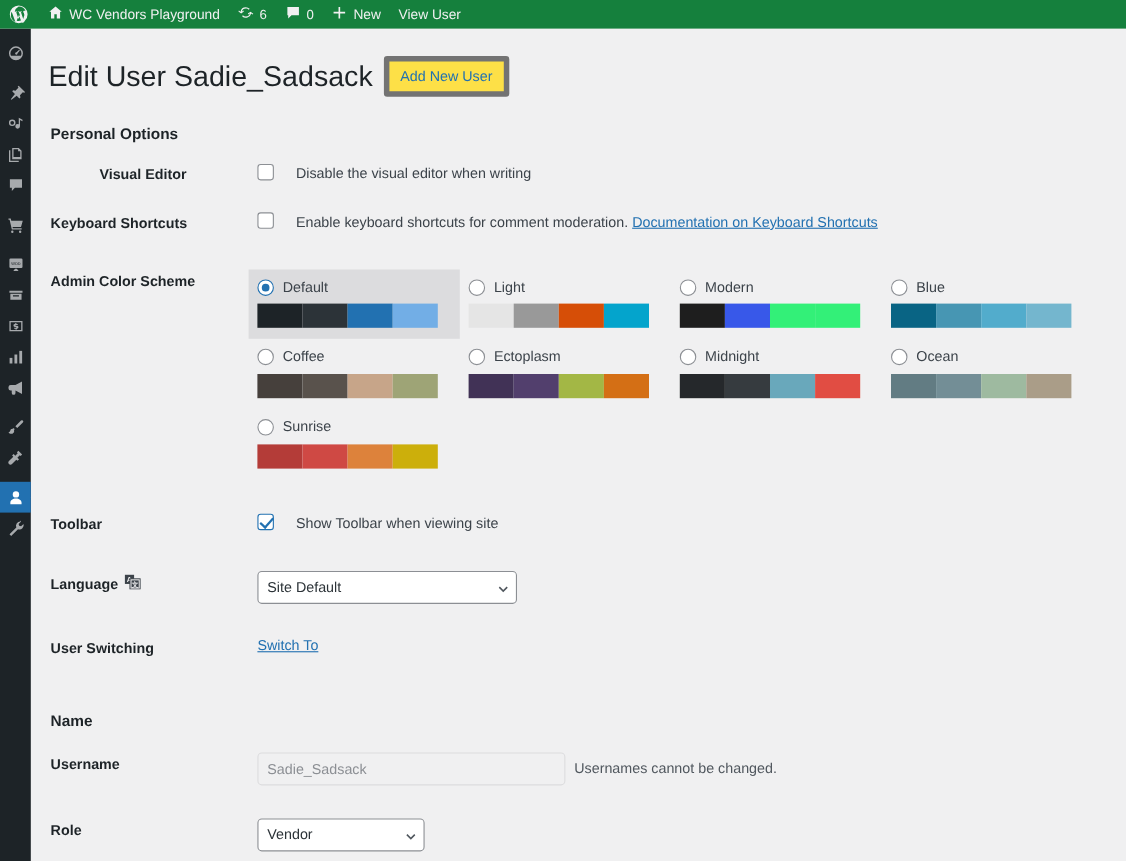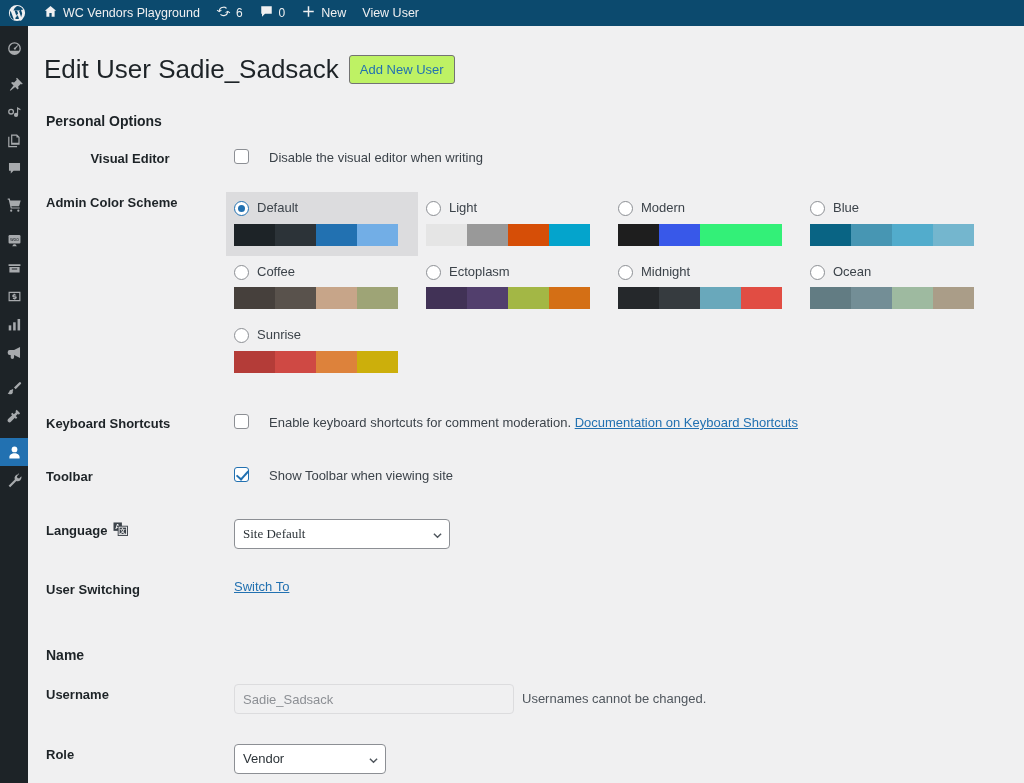--- a/index.html
+++ b/index.html
@@ -11,21 +11,21 @@
     font-family: "Liberation Sans", sans-serif;
     font-size: 13px;
     color: #3c434a;
     -webkit-font-smoothing: antialiased;
   }
 
   
   #adminbar {
     position: absolute; top: 0; left: 0;
     width: 1024px; height: 26px;
-    background: #0c4a6e;
+    background: #15803d;
     color: #f0f0f1;
     display: flex; align-items: flex-start;
     font-size: 12.5px;
     z-index: 50;
   }
   .ab-item {
     display: flex; align-items: center; gap: 5px;
     height: 26px; padding: 0 8px;
     color: #f0f0f1; white-space: nowrap;
   }
@@ -79,22 +79,22 @@
     font-size: 26px; font-weight: 400;
     line-height: 1.3;
     margin: 0; padding: 9px 0 4px 0;
     color: #1d2327;
   }
   .page-title-action {
     display: inline-block;
     font-size: 13px; line-height: 2.1;
     padding: 0 10px;
     color: #2271b1;
-    background: #bef264;
-    border: 1px solid #737373;
+    background: #fde047;
+    border: 5px solid #737373;
     border-radius: 3px;
     text-decoration: none;
     margin-top: 4px;
     white-space: nowrap;
   }
 
   h2.section-head {
     font-size: 14px;
     font-weight: 700;
     color: #1d2327;
@@ -212,21 +212,21 @@
     height: 30px;
     border: 1px solid #8c8f94;
     border-radius: 4px;
     background: #fff;
     color: #2c3338;
     font-size: 13px;
     line-height: 28px;
     padding: 0 26px 0 8px;
     min-width: 100px;
   }
-  .select.lang { width: 216px; font-family: Liberation Serif, serif; }
+  .select.lang { width: 236px; }
   .select.role { width: 152px; }
   .select .chev {
     position: absolute; right: 7px; top: 11px;
     width: 9px; height: 9px;
   }
   .desc-inline {
     display: inline-block;
     margin-left: 8px;
     font-size: 13px;
     color: #50575e;
@@ -396,145 +396,145 @@
           <th>Visual Editor</th>
           <td>
             <label class="cb-label">
               <span class="checkbox"></span>
               <span>Disable the visual editor when writing</span>
             </label>
           </td>
         </tr>
 
         <tr>
-          <th>Admin Color Scheme</th>
-          <td>
-            <div class="color-options" id="color-options">
-                <div class="color-option selected">
-                  <div class="opt-head">
-                    <span class="radio checked"></span>
-                    <span class="opt-name">Default</span>
-                  </div>
-                  <div class="palette">
-                    <span style="background: rgb(29, 35, 39);"></span>
-                    <span style="background: rgb(44, 51, 56);"></span>
-                    <span style="background: rgb(34, 113, 177);"></span>
-                    <span style="background: rgb(114, 174, 230);"></span>
-                  </div>
-                </div>
-                <div class="color-option">
-                  <div class="opt-head">
-                    <span class="radio"></span>
-                    <span class="opt-name">Light</span>
-                  </div>
-                  <div class="palette">
-                    <span style="background: rgb(229, 229, 229);"></span>
-                    <span style="background: rgb(153, 153, 153);"></span>
-                    <span style="background: rgb(214, 78, 7);"></span>
-                    <span style="background: rgb(4, 164, 204);"></span>
-                  </div>
-                </div>
-                <div class="color-option">
-                  <div class="opt-head">
-                    <span class="radio"></span>
-                    <span class="opt-name">Modern</span>
-                  </div>
-                  <div class="palette">
-                    <span style="background: rgb(30, 30, 30);"></span>
-                    <span style="background: rgb(56, 88, 233);"></span>
-                    <span style="background: rgb(51, 240, 120);"></span>
-                    <span style="background: rgb(51, 240, 120);"></span>
-                  </div>
-                </div>
-                <div class="color-option">
-                  <div class="opt-head">
-                    <span class="radio"></span>
-                    <span class="opt-name">Blue</span>
-                  </div>
-                  <div class="palette">
-                    <span style="background: rgb(9, 100, 132);"></span>
-                    <span style="background: rgb(71, 150, 179);"></span>
-                    <span style="background: rgb(82, 172, 204);"></span>
-                    <span style="background: rgb(116, 182, 206);"></span>
-                  </div>
-                </div>
-                <div class="color-option">
-                  <div class="opt-head">
-                    <span class="radio"></span>
-                    <span class="opt-name">Coffee</span>
-                  </div>
-                  <div class="palette">
-                    <span style="background: rgb(70, 64, 60);"></span>
-                    <span style="background: rgb(89, 82, 76);"></span>
-                    <span style="background: rgb(199, 165, 137);"></span>
-                    <span style="background: rgb(158, 164, 118);"></span>
-                  </div>
-                </div>
-                <div class="color-option">
-                  <div class="opt-head">
-                    <span class="radio"></span>
-                    <span class="opt-name">Ectoplasm</span>
-                  </div>
-                  <div class="palette">
-                    <span style="background: rgb(65, 50, 86);"></span>
-                    <span style="background: rgb(82, 63, 109);"></span>
-                    <span style="background: rgb(163, 183, 69);"></span>
-                    <span style="background: rgb(212, 111, 21);"></span>
-                  </div>
-                </div>
-                <div class="color-option">
-                  <div class="opt-head">
-                    <span class="radio"></span>
-                    <span class="opt-name">Midnight</span>
-                  </div>
-                  <div class="palette">
-                    <span style="background: rgb(37, 40, 43);"></span>
-                    <span style="background: rgb(54, 59, 63);"></span>
-                    <span style="background: rgb(105, 168, 187);"></span>
-                    <span style="background: rgb(225, 77, 67);"></span>
-                  </div>
-                </div>
-                <div class="color-option">
-                  <div class="opt-head">
-                    <span class="radio"></span>
-                    <span class="opt-name">Ocean</span>
-                  </div>
-                  <div class="palette">
-                    <span style="background: rgb(98, 124, 131);"></span>
-                    <span style="background: rgb(115, 142, 150);"></span>
-                    <span style="background: rgb(158, 186, 160);"></span>
-                    <span style="background: rgb(170, 157, 136);"></span>
-                  </div>
-                </div>
-                <div class="color-option">
-                  <div class="opt-head">
-                    <span class="radio"></span>
-                    <span class="opt-name">Sunrise</span>
-                  </div>
-                  <div class="palette">
-                    <span style="background: rgb(180, 60, 56);"></span>
-                    <span style="background: rgb(207, 73, 68);"></span>
-                    <span style="background: rgb(221, 130, 59);"></span>
-                    <span style="background: rgb(204, 175, 11);"></span>
-                  </div>
-                </div>
-              </div>
-          </td>
-        </tr>
-
-        <tr>
           <th>Keyboard Shortcuts</th>
           <td>
             <label class="cb-label">
               <span class="checkbox"></span>
               <span>
                 <span>Enable keyboard shortcuts for comment moderation.</span>
                 <a class="inline-link" href="#">Documentation on Keyboard Shortcuts</a>
               </span>
             </label>
+          </td>
+        </tr>
+
+        <tr>
+          <th>Admin Color Scheme</th>
+          <td>
+            <div class="color-options" id="color-options">
+                <div class="color-option selected">
+                  <div class="opt-head">
+                    <span class="radio checked"></span>
+                    <span class="opt-name">Default</span>
+                  </div>
+                  <div class="palette">
+                    <span style="background: rgb(29, 35, 39);"></span>
+                    <span style="background: rgb(44, 51, 56);"></span>
+                    <span style="background: rgb(34, 113, 177);"></span>
+                    <span style="background: rgb(114, 174, 230);"></span>
+                  </div>
+                </div>
+                <div class="color-option">
+                  <div class="opt-head">
+                    <span class="radio"></span>
+                    <span class="opt-name">Light</span>
+                  </div>
+                  <div class="palette">
+                    <span style="background: rgb(229, 229, 229);"></span>
+                    <span style="background: rgb(153, 153, 153);"></span>
+                    <span style="background: rgb(214, 78, 7);"></span>
+                    <span style="background: rgb(4, 164, 204);"></span>
+                  </div>
+                </div>
+                <div class="color-option">
+                  <div class="opt-head">
+                    <span class="radio"></span>
+                    <span class="opt-name">Modern</span>
+                  </div>
+                  <div class="palette">
+                    <span style="background: rgb(30, 30, 30);"></span>
+                    <span style="background: rgb(56, 88, 233);"></span>
+                    <span style="background: rgb(51, 240, 120);"></span>
+                    <span style="background: rgb(51, 240, 120);"></span>
+                  </div>
+                </div>
+                <div class="color-option">
+                  <div class="opt-head">
+                    <span class="radio"></span>
+                    <span class="opt-name">Blue</span>
+                  </div>
+                  <div class="palette">
+                    <span style="background: rgb(9, 100, 132);"></span>
+                    <span style="background: rgb(71, 150, 179);"></span>
+                    <span style="background: rgb(82, 172, 204);"></span>
+                    <span style="background: rgb(116, 182, 206);"></span>
+                  </div>
+                </div>
+                <div class="color-option">
+                  <div class="opt-head">
+                    <span class="radio"></span>
+                    <span class="opt-name">Coffee</span>
+                  </div>
+                  <div class="palette">
+                    <span style="background: rgb(70, 64, 60);"></span>
+                    <span style="background: rgb(89, 82, 76);"></span>
+                    <span style="background: rgb(199, 165, 137);"></span>
+                    <span style="background: rgb(158, 164, 118);"></span>
+                  </div>
+                </div>
+                <div class="color-option">
+                  <div class="opt-head">
+                    <span class="radio"></span>
+                    <span class="opt-name">Ectoplasm</span>
+                  </div>
+                  <div class="palette">
+                    <span style="background: rgb(65, 50, 86);"></span>
+                    <span style="background: rgb(82, 63, 109);"></span>
+                    <span style="background: rgb(163, 183, 69);"></span>
+                    <span style="background: rgb(212, 111, 21);"></span>
+                  </div>
+                </div>
+                <div class="color-option">
+                  <div class="opt-head">
+                    <span class="radio"></span>
+                    <span class="opt-name">Midnight</span>
+                  </div>
+                  <div class="palette">
+                    <span style="background: rgb(37, 40, 43);"></span>
+                    <span style="background: rgb(54, 59, 63);"></span>
+                    <span style="background: rgb(105, 168, 187);"></span>
+                    <span style="background: rgb(225, 77, 67);"></span>
+                  </div>
+                </div>
+                <div class="color-option">
+                  <div class="opt-head">
+                    <span class="radio"></span>
+                    <span class="opt-name">Ocean</span>
+                  </div>
+                  <div class="palette">
+                    <span style="background: rgb(98, 124, 131);"></span>
+                    <span style="background: rgb(115, 142, 150);"></span>
+                    <span style="background: rgb(158, 186, 160);"></span>
+                    <span style="background: rgb(170, 157, 136);"></span>
+                  </div>
+                </div>
+                <div class="color-option">
+                  <div class="opt-head">
+                    <span class="radio"></span>
+                    <span class="opt-name">Sunrise</span>
+                  </div>
+                  <div class="palette">
+                    <span style="background: rgb(180, 60, 56);"></span>
+                    <span style="background: rgb(207, 73, 68);"></span>
+                    <span style="background: rgb(221, 130, 59);"></span>
+                    <span style="background: rgb(204, 175, 11);"></span>
+                  </div>
+                </div>
+              </div>
           </td>
         </tr>
 
         <tr>
           <th>Toolbar</th>
           <td>
             <label class="cb-label">
               <span class="checkbox checked"></span>
               <span>Show Toolbar when viewing site</span>
             </label>

